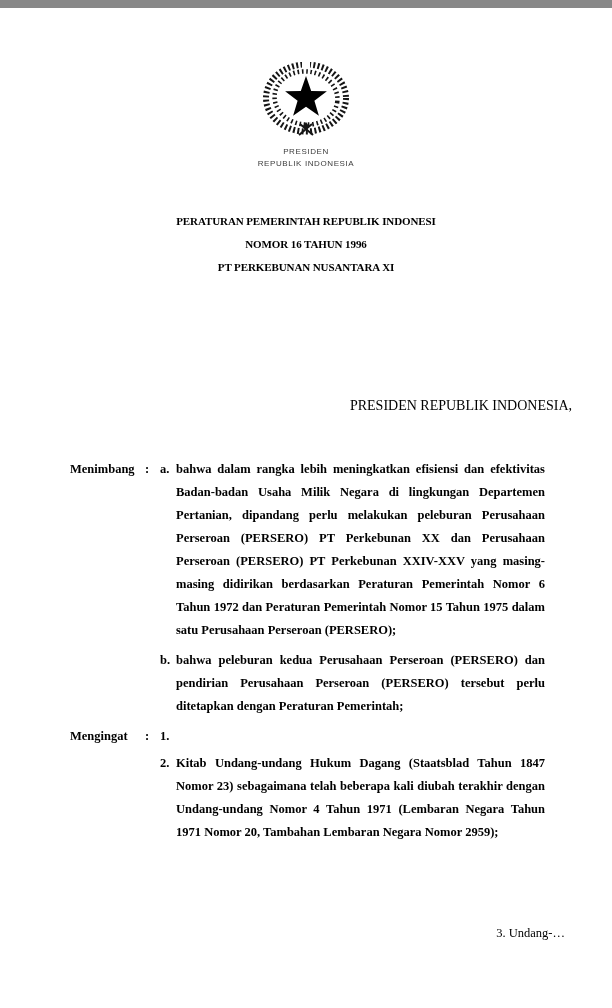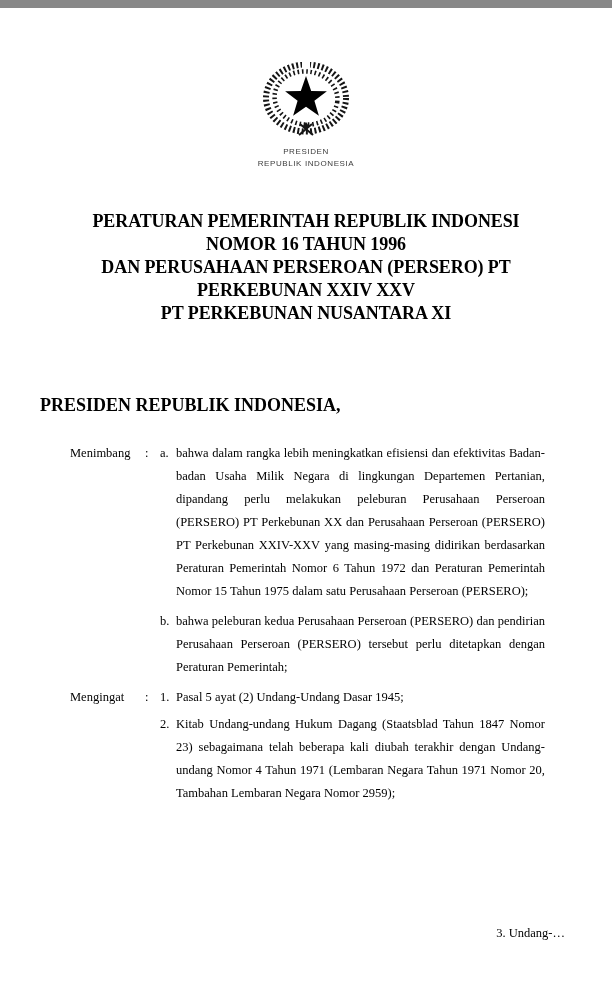--- a/index.html
+++ b/index.html
@@ -22,32 +22,32 @@
   .emblem-caption {
     margin-top:6px;
     font-family:"Liberation Sans", sans-serif;
     font-size:8px; line-height:11.5px; letter-spacing:0.6px;
     color:#3c3c3c; text-align:center;
   }
   
   .title-block {
     position:absolute; top:202px; left:40px; width:532px;
     text-align:center;
-    font-weight:bold; font-size:18px; line-height:23px;
+    font-weight:bold; font-size:11px; line-height:23px;
     letter-spacing:-0.1px;
   }
   .preamble {
     position:absolute; top:386px; left:40px; width:532px;
-    text-align:left; font-weight:bold; font-size:18px; line-height:23px;
+    text-align:right; font-weight:normal; font-size:14px; line-height:23px;
   }
   
   .body-block {
-    position:absolute; top:434px; left:0; width:612px;
+    position:absolute; top:450px; left:0; width:612px;
     padding:0 67px 0 70px; box-sizing:border-box;
-    font-size:12.5px; line-height:23px;
+    font-size:12.5px; line-height:23px;font-weight:bold;
   }
   .row {
     display:grid;
     grid-template-columns:75px 15px 16px 1fr;
     align-items:start;
     margin-bottom:7px;
   }
   .mengingat .row { margin-bottom:4px; }
   .col-label, .col-colon, .col-marker { white-space:nowrap; }
   .col-text { margin:0; text-align:justify; }
@@ -77,21 +77,20 @@
     </svg>
     <div class="emblem-caption">
       <div>PRESIDEN</div>
       <div>REPUBLIK INDONESIA</div>
     </div>
   </div>
 
   <div class="title-block">
     <div>PERATURAN PEMERINTAH REPUBLIK INDONESI</div>
     <div>NOMOR 16 TAHUN 1996</div>
-    <div>DAN PERUSAHAAN PERSEROAN (PERSERO) PT PERKEBUNAN XXIV XXV</div>
     <div>PT PERKEBUNAN NUSANTARA XI</div>
   </div>
 
   <div class="preamble">PRESIDEN REPUBLIK INDONESIA,</div>
 
   <div class="body-block">
 
     <div class="menimbang">
       <div class="row">
         <span class="col-label">Menimbang</span>
@@ -105,21 +104,20 @@
         <span class="col-marker">b.</span>
         <p class="col-text">bahwa peleburan kedua Perusahaan Perseroan (PERSERO) dan pendirian Perusahaan Perseroan (PERSERO) tersebut perlu ditetapkan dengan Peraturan Pemerintah;</p>
       </div>
     </div>
 
     <div class="mengingat">
       <div class="row">
         <span class="col-label">Mengingat</span>
         <span class="col-colon">:</span>
         <span class="col-marker">1.</span>
-        <p class="col-text">Pasal 5 ayat (2) Undang-Undang Dasar 1945;</p>
       </div>
       <div class="row">
         <span class="col-label"></span>
         <span class="col-colon"></span>
         <span class="col-marker">2.</span>
         <p class="col-text">Kitab Undang-undang Hukum Dagang (Staatsblad Tahun 1847 Nomor 23) sebagaimana telah beberapa kali diubah terakhir dengan Undang-undang Nomor 4 Tahun 1971 (Lembaran Negara Tahun 1971 Nomor 20, Tambahan Lembaran Negara Nomor 2959);</p>
       </div>
     </div>
 
   </div>

